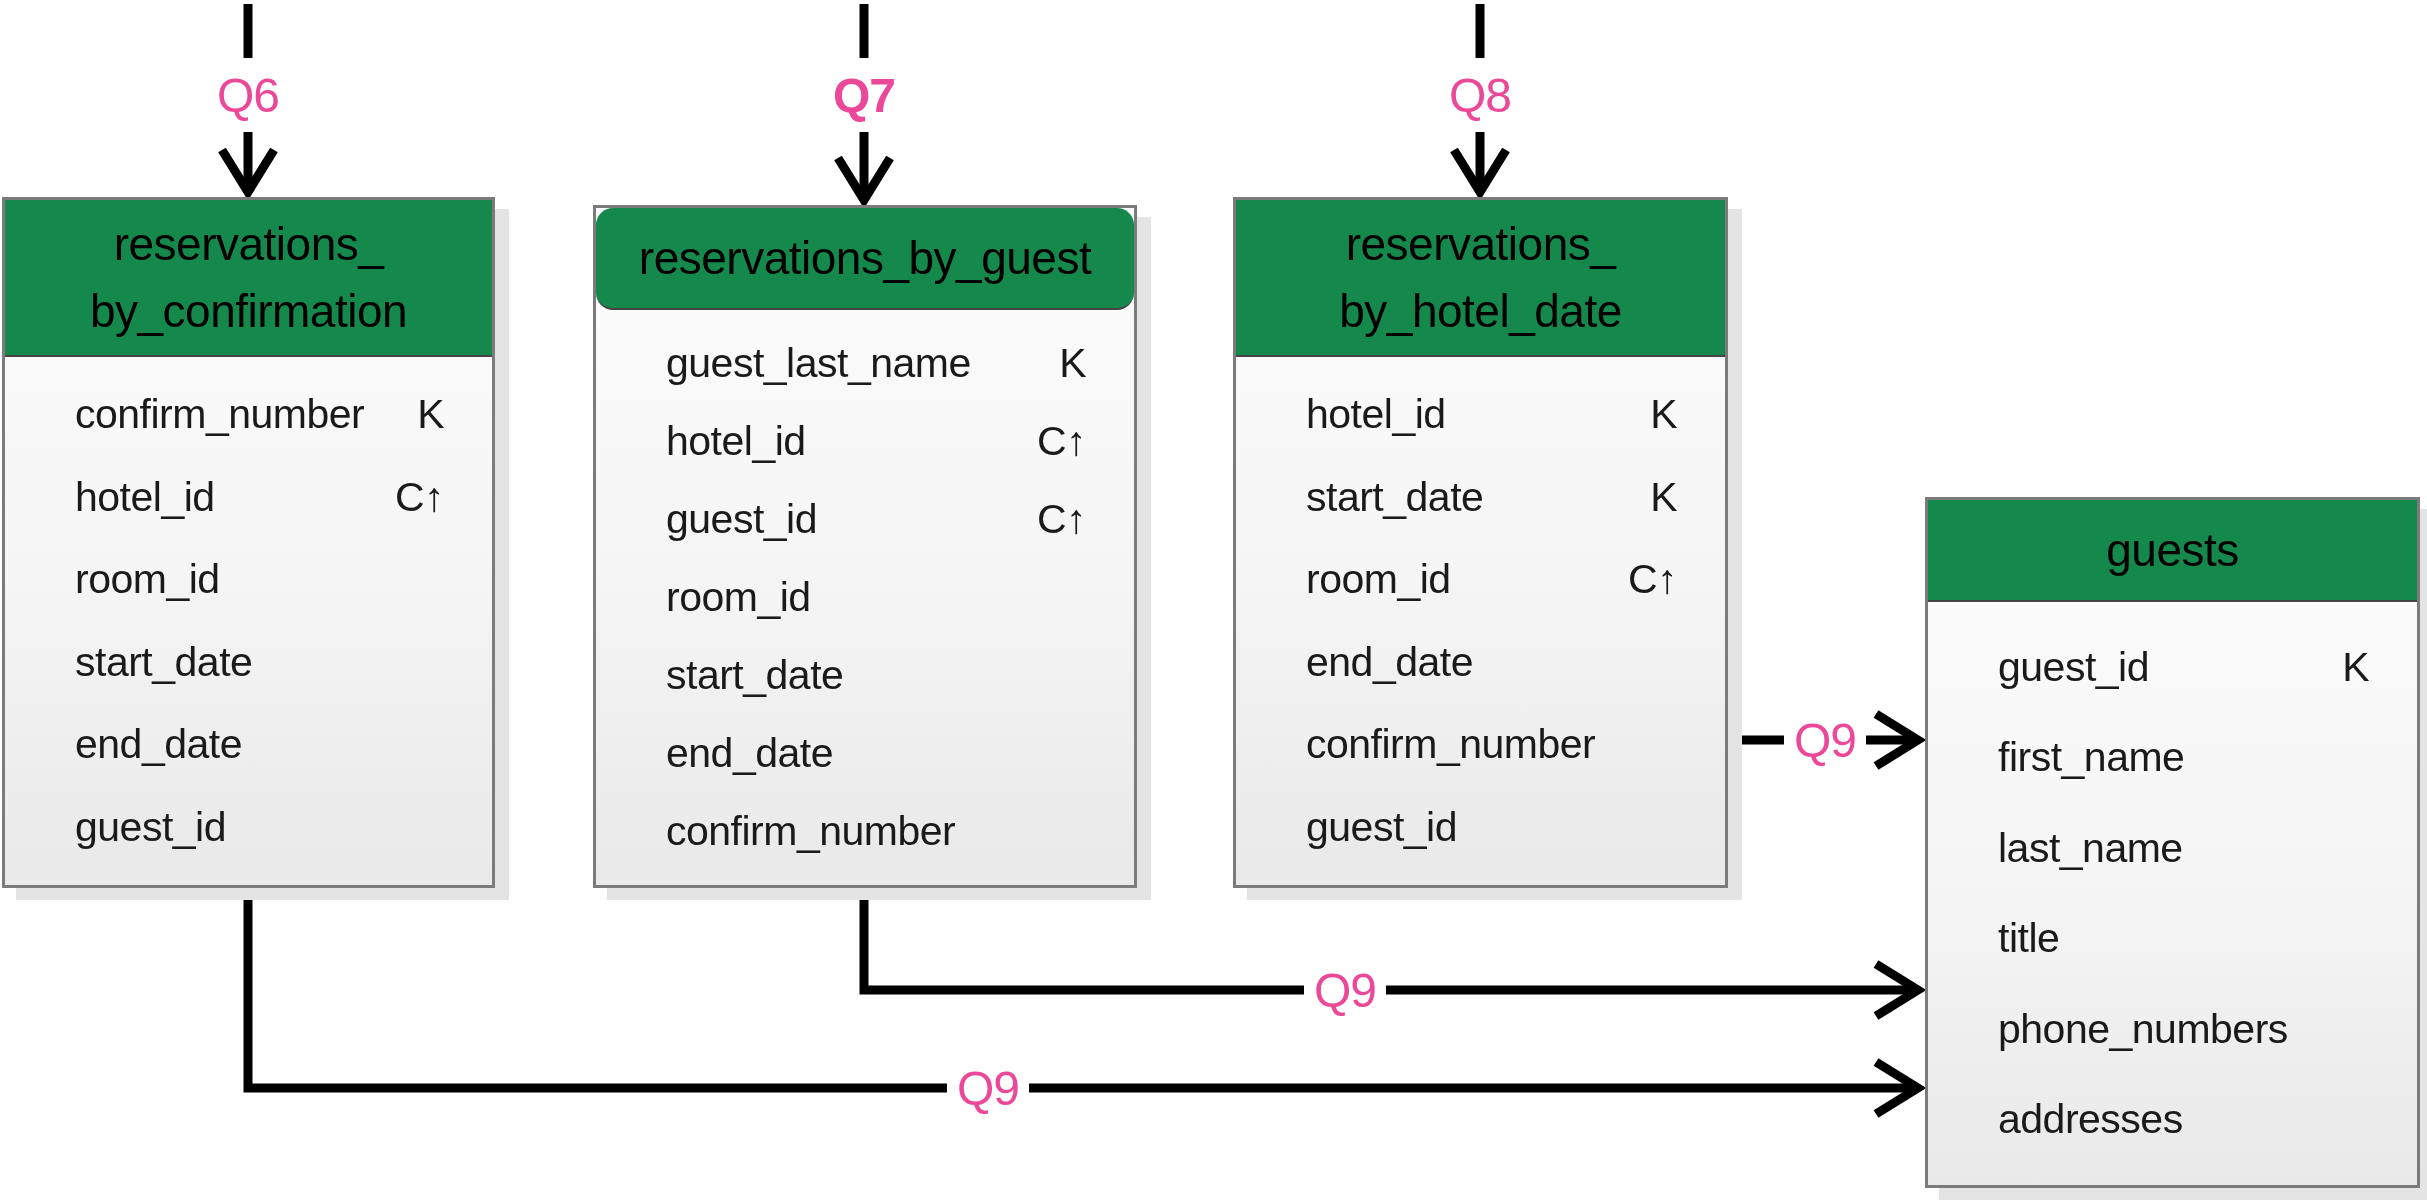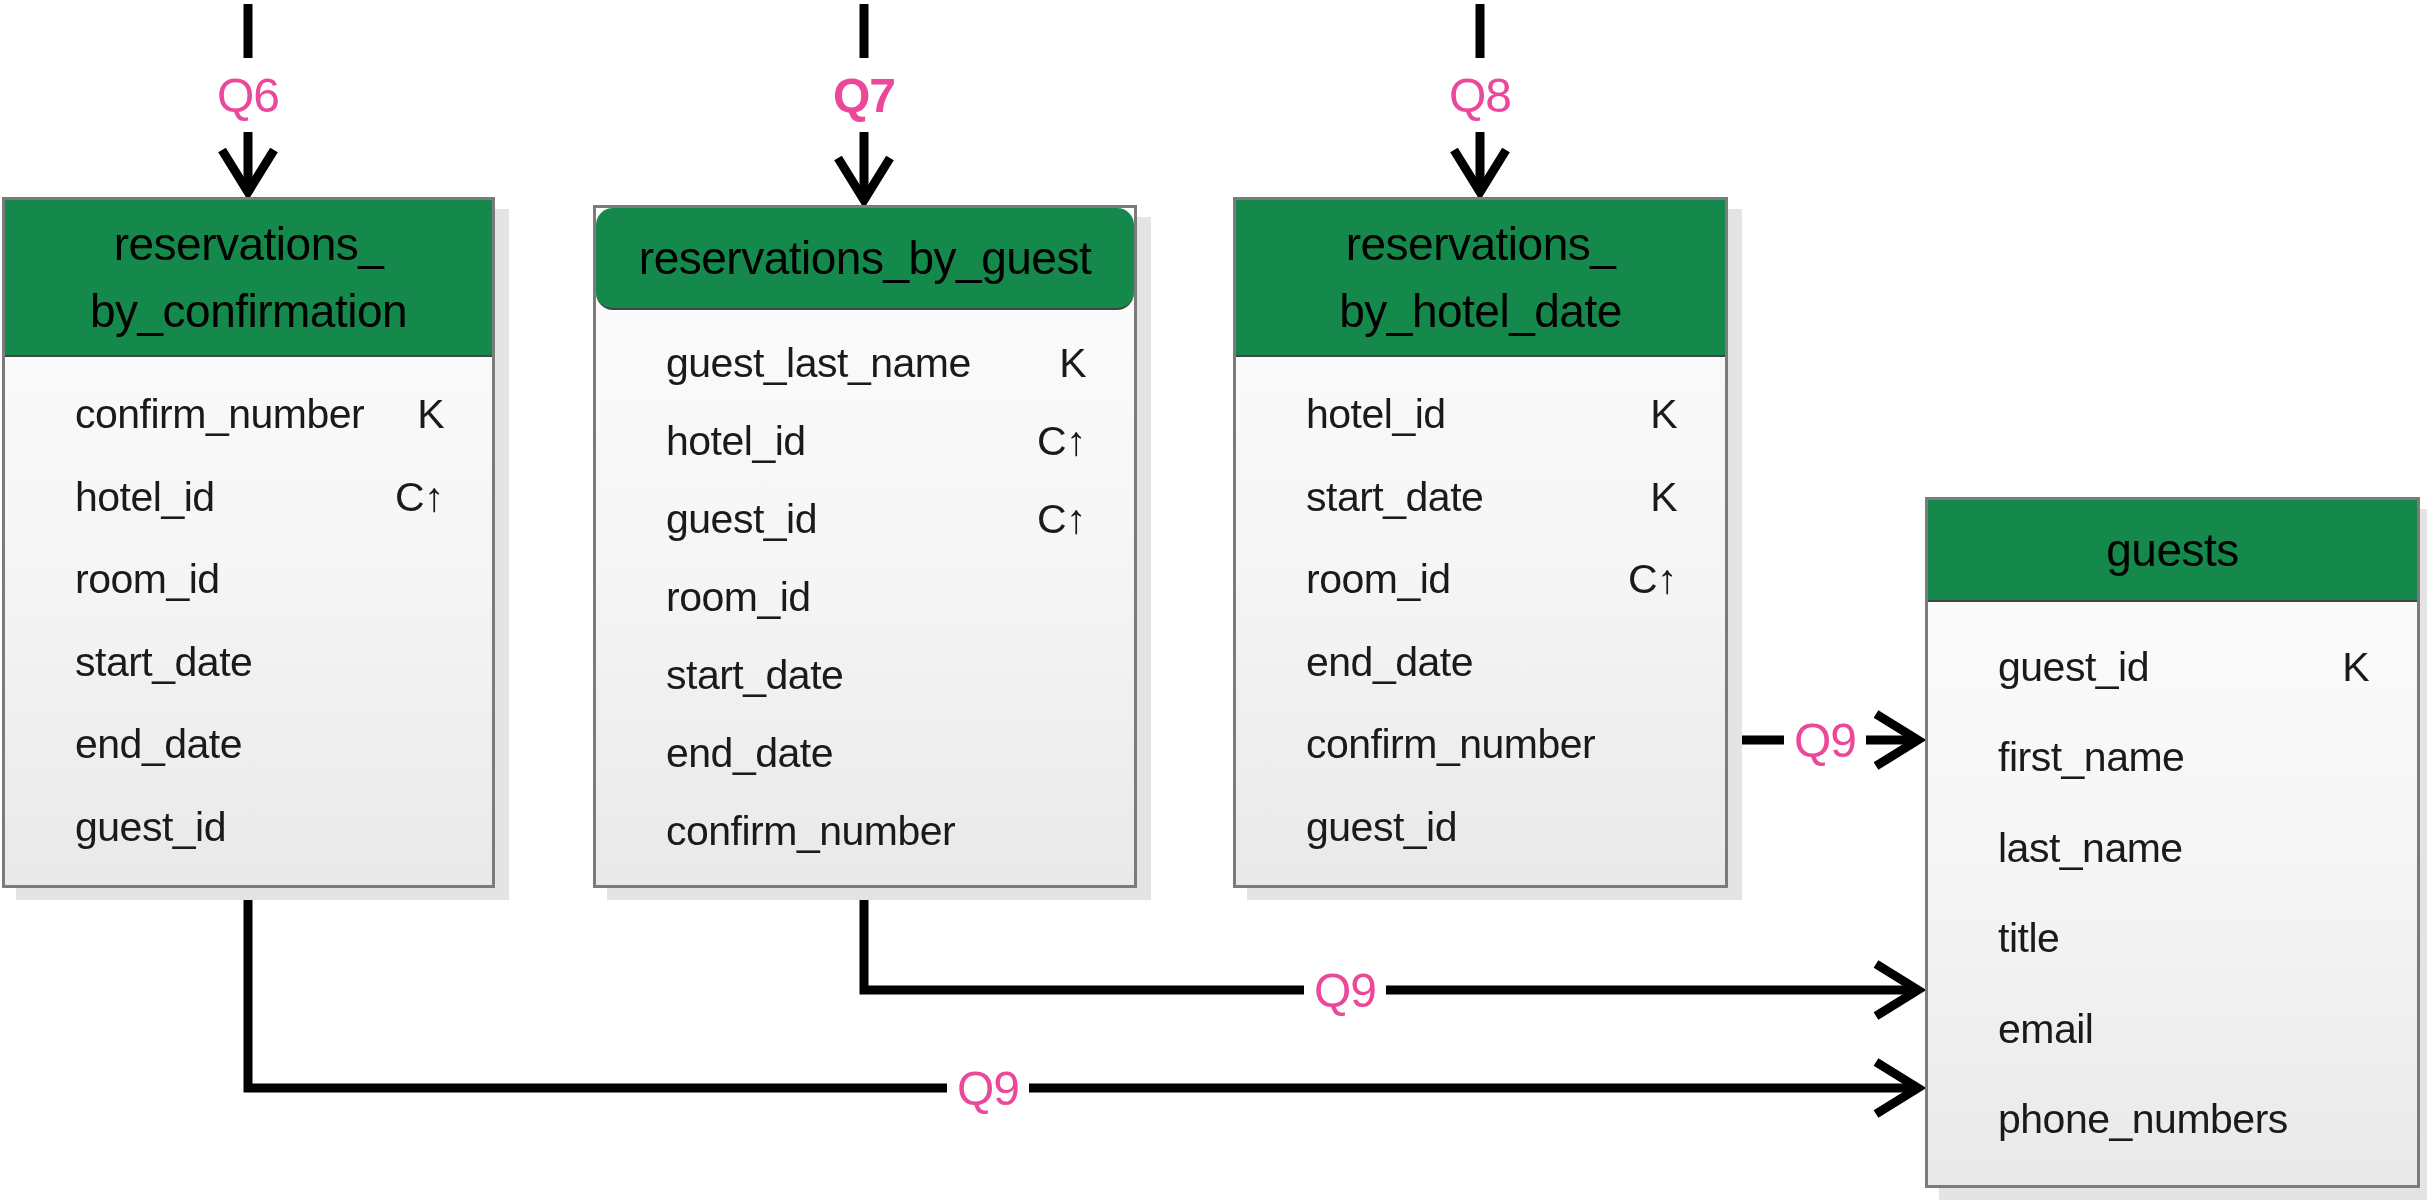--- a/index.html
+++ b/index.html
@@ -195,23 +195,23 @@
       </div>
       <div class="dm-row">
         <span>last_name</span>
         <span class="dm-key"></span>
       </div>
       <div class="dm-row">
         <span>title</span>
         <span class="dm-key"></span>
       </div>
       <div class="dm-row">
-        <span>email</span>
-        <span class="dm-key"></span>
-      </div>
-      <div class="dm-row">
         <span>phone_numbers</span>
         <span class="dm-key"></span>
       </div>
+      <div class="dm-row">
+        <span>addresses</span>
+        <span class="dm-key"></span>
+      </div>
     </div>
   </div>
 
 </div>
 
 </body></html>

